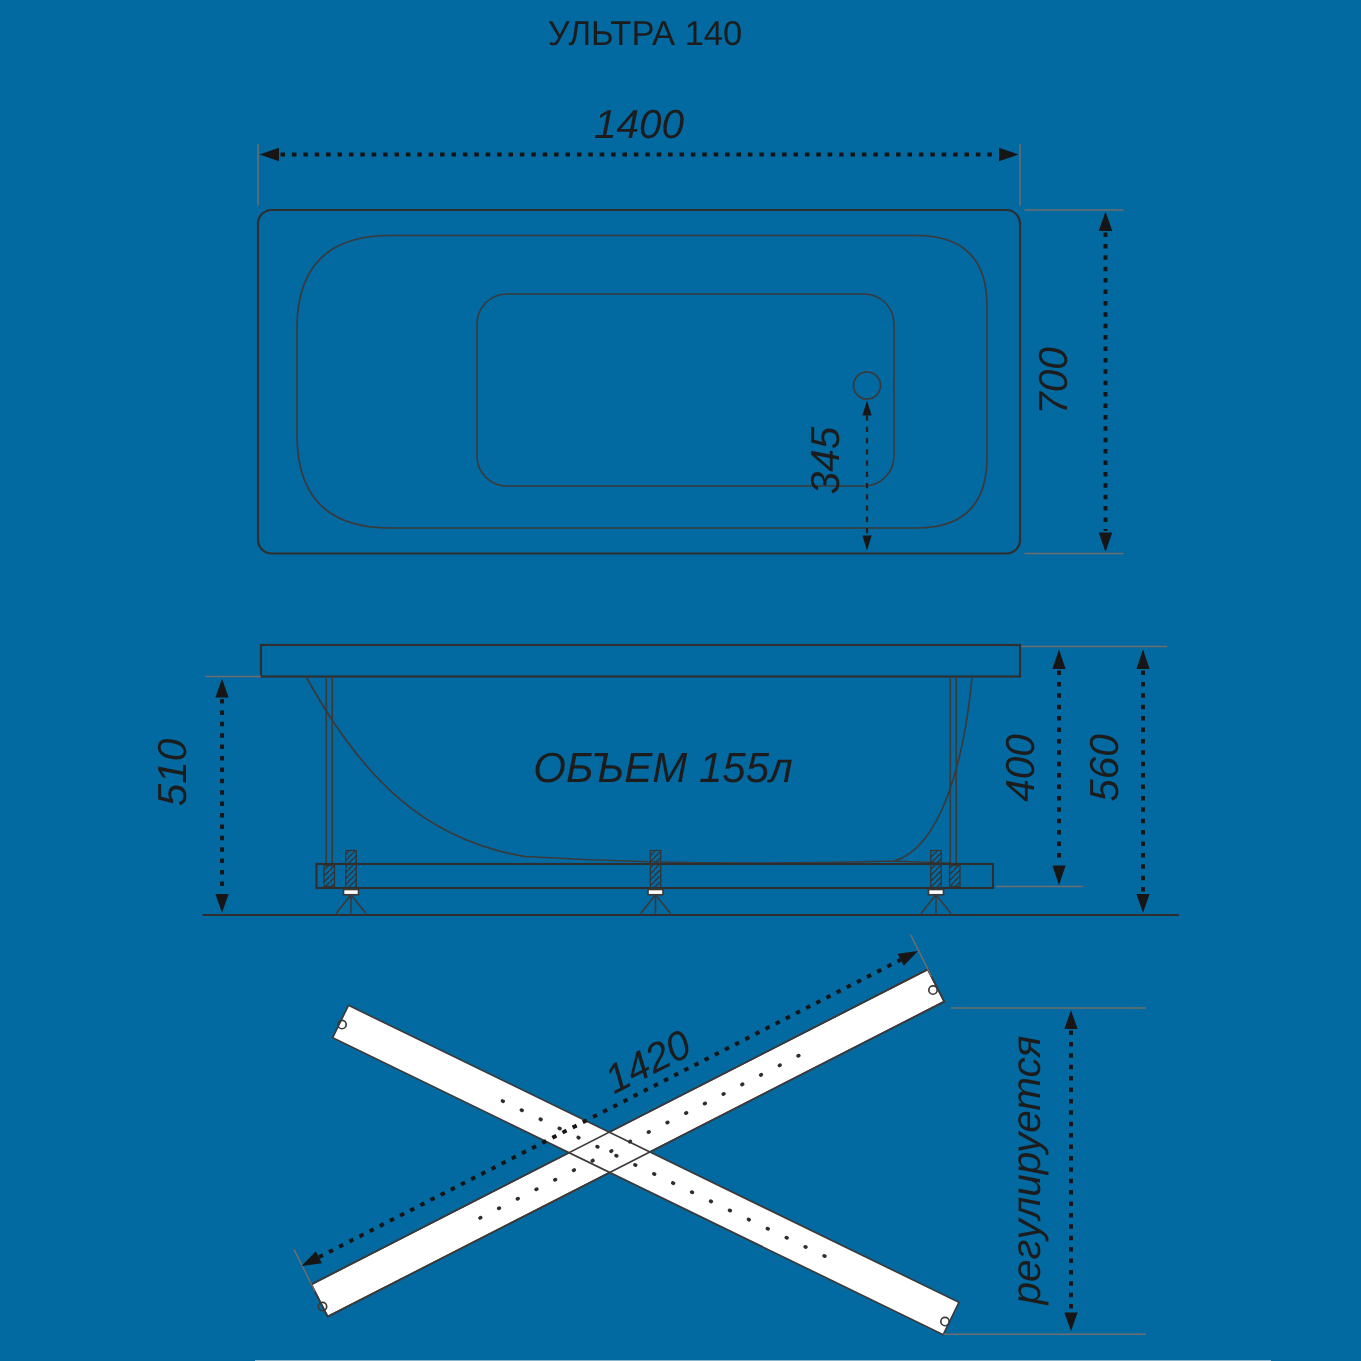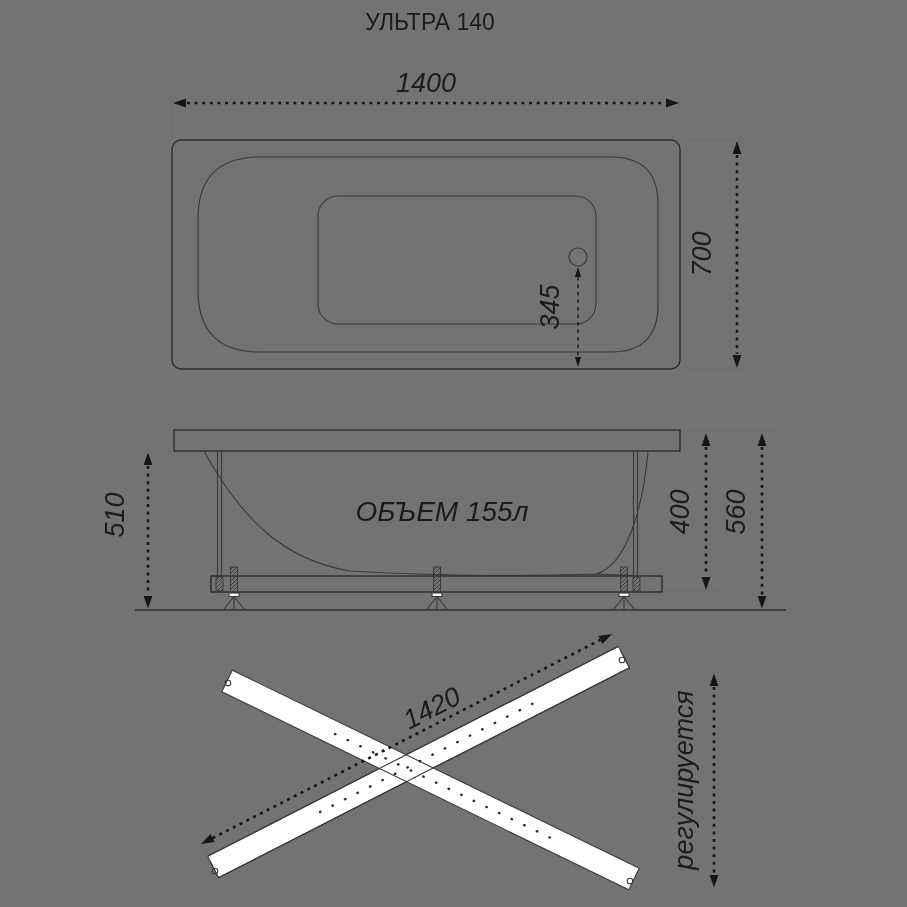--- a/index.html
+++ b/index.html
@@ -1,16 +1,16 @@
 <!DOCTYPE html>
 <html><head>
 <meta charset="utf-8">
 <style>
   html,body{margin:0;padding:0;background:#f3f3f3;}
-  .page{width:907px;height:907px;background:#737373;position:relative;margin:0 auto;overflow:hidden;}
+  .page{width:907px;height:907px;background:#0369a1;position:relative;margin:0 auto;overflow:hidden;}
   svg{position:absolute;left:0;top:0;}
   .outline{fill:none;stroke:#2e2e2e;stroke-width:1.4;}
   .outline-thin{fill:none;stroke:#3a3a3a;stroke-width:1.1;}
   .ext{fill:none;stroke:#6e6e6e;stroke-width:1;}
   .dim{fill:none;stroke:#161616;stroke-width:2.6;stroke-dasharray:3 4.6;}
   .dim-thin{fill:none;stroke:#222222;stroke-width:1.5;stroke-dasharray:3.5 4;}
   .arrow{fill:#161616;stroke:none;}
   .dots{fill:none;stroke:#2e2e2e;stroke-width:2.4;stroke-dasharray:0.5 13.5;stroke-linecap:round;}
   .title-text{font-family:"Liberation Sans",sans-serif;font-size:23px;font-weight:500;fill:#1c1c1c;}
   .dim-text{font-family:"Liberation Sans",sans-serif;font-style:italic;font-size:27px;fill:#1c1c1c;}

